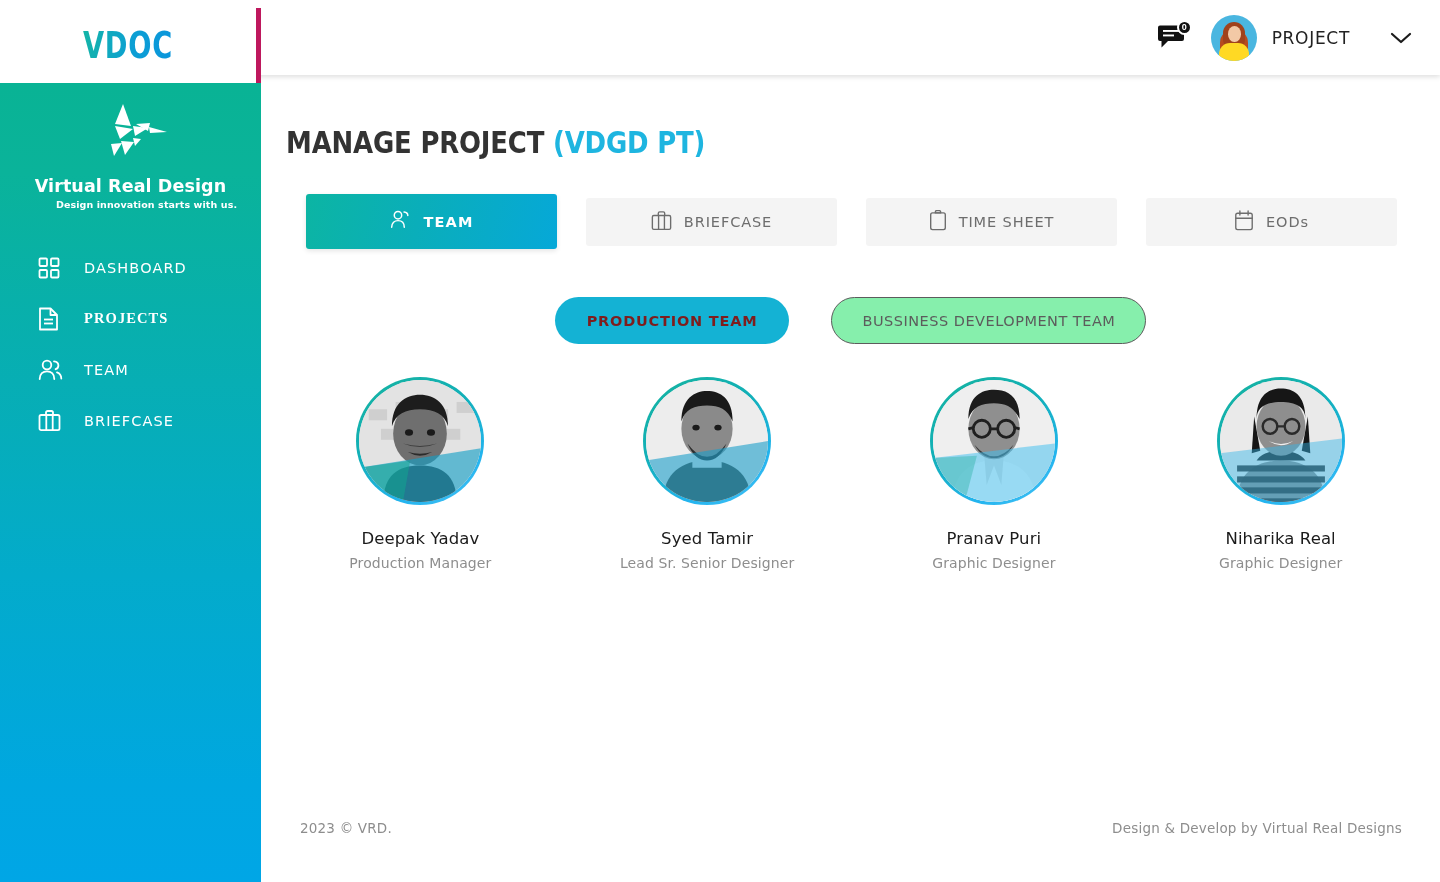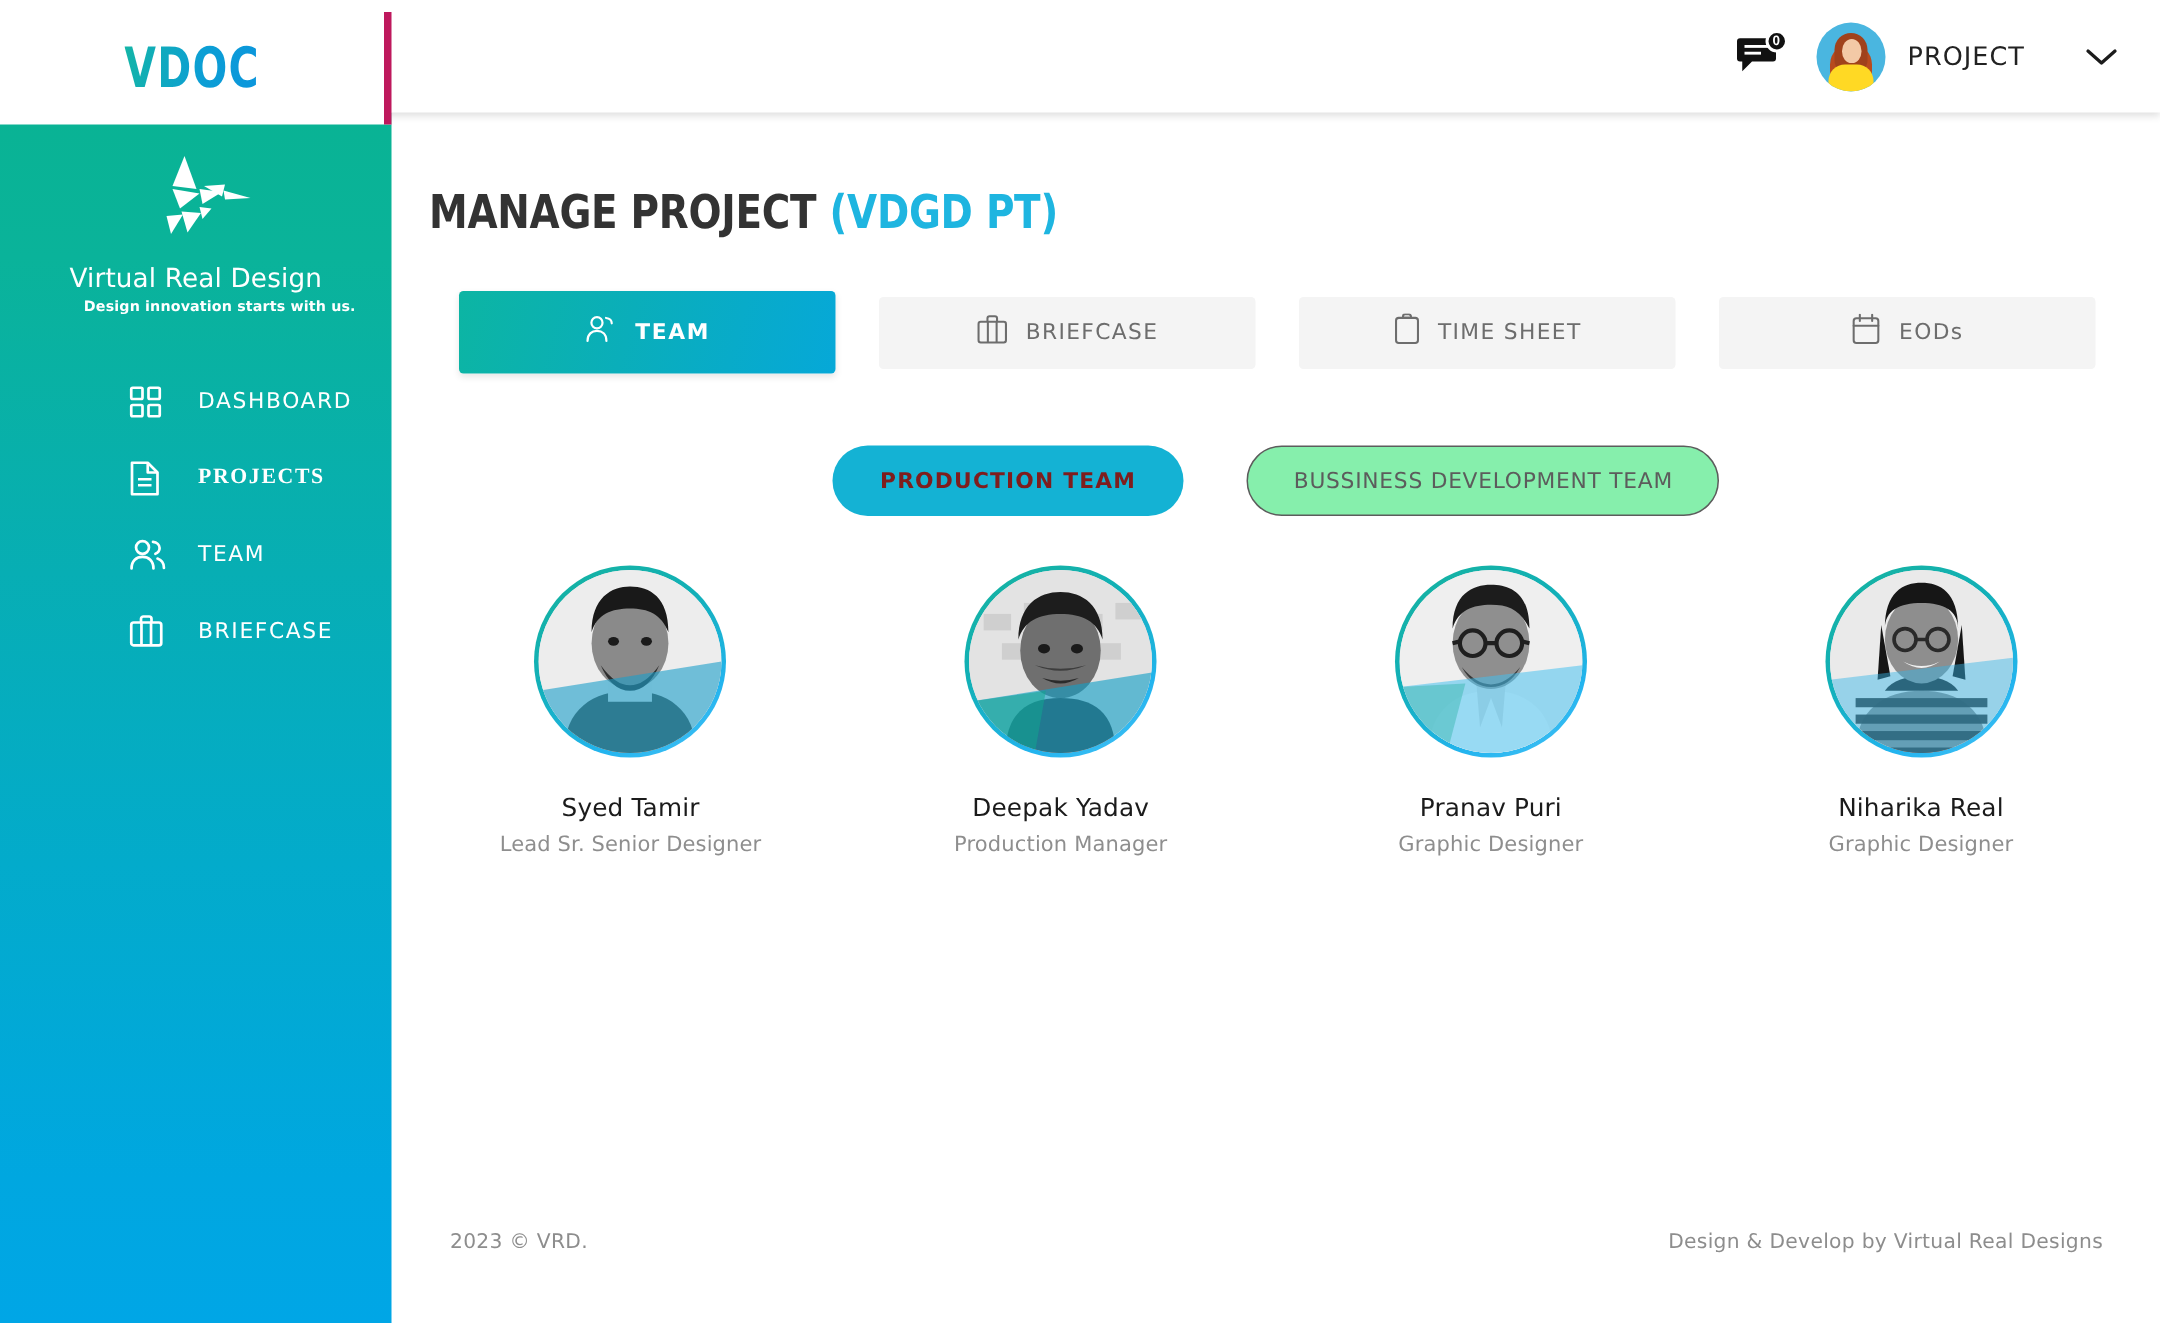--- a/index.html
+++ b/index.html
@@ -133,38 +133,37 @@
     padding-top: 25px;
     display: flex;
     flex-direction: column;
     align-items: center;
   }
   .brand-bird { width: 84px; height: 70px; }
   .brand-name {
     margin-top: 6px;
     color: #fff;
     font-size: 17.5px;
-    font-weight: 400;
+    font-weight: 700;
     letter-spacing: 0.1px;
     font-family: "DejaVu Sans", sans-serif;
   }
   .brand-tag {
     margin-top: 3px;
     color: #fff;
     font-size: 9.5px;
     font-weight: 700;
     letter-spacing: 0.1px;
     font-family: "DejaVu Sans", sans-serif;
     margin-left: 32px;
   }
   .nav {
     margin-top: 32px;
     display: flex;
     flex-direction: column;
-    padding-left: 48px;
   }
   .nav-item {
     height: 51px;
     display: flex;
     align-items: center;
     padding-left: 38px;
     cursor: pointer;
     color: #ffffff;
   }
   .nav-icon {
@@ -481,40 +480,20 @@
       <span class="tab-label">EODs</span>
     </div>
   </div>
 
   <div class="pills">
     <div class="pill solid">PRODUCTION TEAM</div>
     <div class="pill outline">BUSSINESS DEVELOPMENT TEAM</div>
   </div>
 
   <div class="members">
-
-    <div class="member">
-      <div class="avatar-ring">
-        <div class="avatar-inner">
-          <svg viewBox="0 0 100 100" width="100%" height="100%">
-            <rect width="100" height="100" fill="#ededed"></rect>
-            <path d="M14 100 C14 76 30 66 50 66 C70 66 86 76 86 100 Z" fill="#4a4a42"></path>
-            <path d="M38 60 L62 60 L62 72 L38 72 Z" fill="#ececec"></path>
-            <ellipse cx="50" cy="40" rx="21" ry="25" fill="#8a8a8a"></ellipse>
-            <path d="M29 34 C29 15 40 9 50 9 C61 9 71 15 71 34 C67 24 60 21 50 21 C40 21 32 24 29 34 Z" fill="#191919"></path>
-            <ellipse cx="41" cy="39" rx="3" ry="2.4" fill="#1b1b1b"></ellipse>
-            <ellipse cx="59" cy="39" rx="3" ry="2.4" fill="#1b1b1b"></ellipse>
-            <path d="M34 52 Q50 74 66 52 Q60 66 50 66 Q40 66 34 52Z" fill="#2e2e2e"></path>
-            <path d="M0 66 L100 50 L100 100 L0 100 Z" fill="#1b9fc9" opacity="0.60"></path>
-          </svg>
-        </div>
-      </div>
-      <div class="member-name">Syed Tamir</div>
-      <div class="member-role">Lead Sr. Senior Designer</div>
-    </div>
 
     <div class="member">
       <div class="avatar-ring">
         <div class="avatar-inner">
           <svg viewBox="0 0 100 100" width="100%" height="100%">
             <rect width="100" height="100" fill="#e3e3e3"></rect>
             <g fill="#cfcfcf">
               <rect x="8" y="24" width="15" height="9"></rect>
                 <rect x="30" y="18" width="15" height="9"></rect>
               <rect x="58" y="24" width="15" height="9"></rect>
@@ -529,20 +508,40 @@
             <ellipse cx="59" cy="43" rx="3.3" ry="2.6" fill="#1a1a1a"></ellipse>
             <path d="M40 59 Q50 65 60 59 Q50 62 40 59Z" fill="#2b2b2b"></path>
             <path d="M36 52 Q50 56 64 52 Q50 58 36 52Z" fill="#3d3d3d"></path>
             <path d="M0 72 L100 56 L100 100 L0 100 Z" fill="#13a0c6" opacity="0.62"></path>
             <path d="M0 72 L42 66 L36 100 L0 100 Z" fill="#11a58f" opacity="0.55"></path>
           </svg>
         </div>
       </div>
       <div class="member-name">Deepak Yadav</div>
       <div class="member-role">Production Manager</div>
+    </div>
+
+    <div class="member">
+      <div class="avatar-ring">
+        <div class="avatar-inner">
+          <svg viewBox="0 0 100 100" width="100%" height="100%">
+            <rect width="100" height="100" fill="#ededed"></rect>
+            <path d="M14 100 C14 76 30 66 50 66 C70 66 86 76 86 100 Z" fill="#4a4a42"></path>
+            <path d="M38 60 L62 60 L62 72 L38 72 Z" fill="#ececec"></path>
+            <ellipse cx="50" cy="40" rx="21" ry="25" fill="#8a8a8a"></ellipse>
+            <path d="M29 34 C29 15 40 9 50 9 C61 9 71 15 71 34 C67 24 60 21 50 21 C40 21 32 24 29 34 Z" fill="#191919"></path>
+            <ellipse cx="41" cy="39" rx="3" ry="2.4" fill="#1b1b1b"></ellipse>
+            <ellipse cx="59" cy="39" rx="3" ry="2.4" fill="#1b1b1b"></ellipse>
+            <path d="M34 52 Q50 74 66 52 Q60 66 50 66 Q40 66 34 52Z" fill="#2e2e2e"></path>
+            <path d="M0 66 L100 50 L100 100 L0 100 Z" fill="#1b9fc9" opacity="0.60"></path>
+          </svg>
+        </div>
+      </div>
+      <div class="member-name">Syed Tamir</div>
+      <div class="member-role">Lead Sr. Senior Designer</div>
     </div>
 
     <div class="member">
       <div class="avatar-ring">
         <div class="avatar-inner">
           <svg viewBox="0 0 100 100" width="100%" height="100%">
             <rect width="100" height="100" fill="#efefef"></rect>
             <path d="M16 100 C16 76 32 66 50 66 C68 66 84 76 84 100 Z" fill="#f7f7f7"></path>
             <path d="M42 62 L58 62 L56 86 L50 70 L44 86 Z" fill="#dcdcdc"></path>
             <ellipse cx="50" cy="40" rx="21" ry="25" fill="#8f8f8f"></ellipse>

